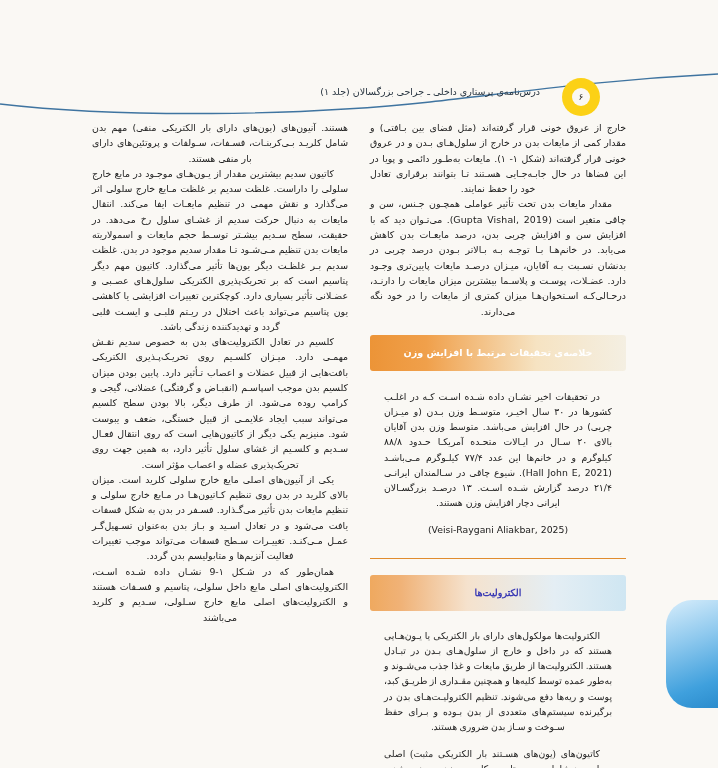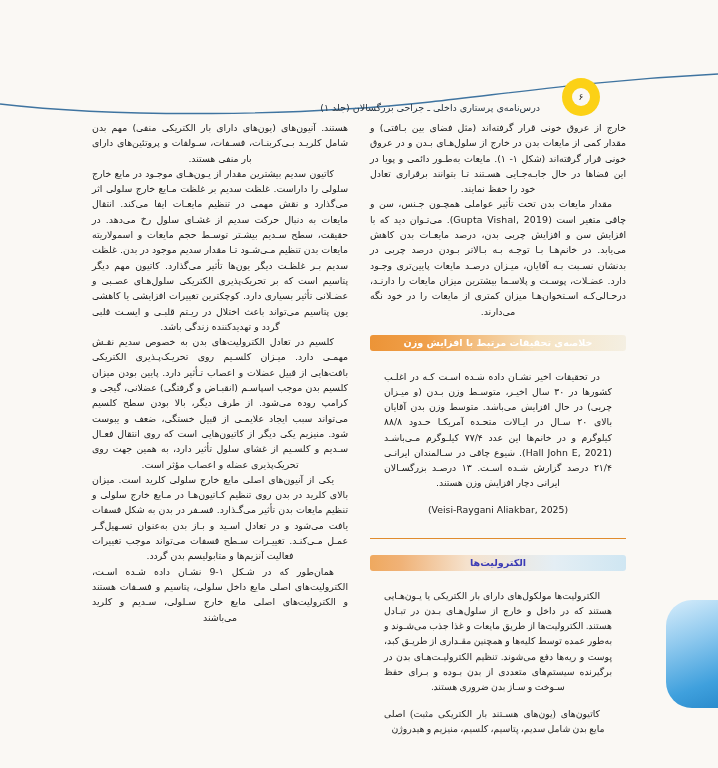--- a/index.html
+++ b/index.html
@@ -20,21 +20,21 @@
   .header-wave {
     position: absolute;
     top: 60px;
     left: 0;
     width: 718px;
     height: 60px;
     pointer-events: none;
   }
   .header-title {
     position: absolute;
-    top: 102px;
+    top: 86px;
     right: 178px;
     font-size: 9.5px;
     color: #26333f;
     direction: rtl;
     white-space: nowrap;
     letter-spacing: 0.1px;
   }
   .page-number-badge {
     position: absolute;
     top: 78px;
@@ -94,36 +94,37 @@
     letter-spacing: 0.15px;
   }
   p.body.no-indent { text-indent: 0; }
 
   
   .hl-box {
     margin-top: 16px;
     margin-bottom: 10px;
   }
   .hl-head {
-    height: 16px;
+    height: 36px;
     border-radius: 3px;
     display: flex;
     align-items: center;
     justify-content: center;
     font-size: 9.6px;
     font-weight: bold;
     letter-spacing: 0.2px;
   }
   .hl-head.orange {
     background: linear-gradient(to left, #f4efe2 0%, #f6e3c2 35%, #f0a04b 78%, #ec9437 100%);
     color: #ffffff;
   }
   .hl-head.blue {
     background: linear-gradient(to left, #cfe6f2 0%, #e4eef4 28%, #f5e2cd 62%, #f0b277 88%, #efa95f 100%);
     color: #3b3bb5;
+    font-family: Liberation Serif, serif;
   }
   .hl-body {
     padding: 6px 2px 8px 2px;
     border-bottom: 1.5px solid #e08c2e;
   }
   .hl-body.no-rule { border-bottom: none; font-family: Liberation Serif, serif; }
   .hl-body p {
     margin: 12px;
     font-size: 9.3px;
     line-height: 15.2px;

